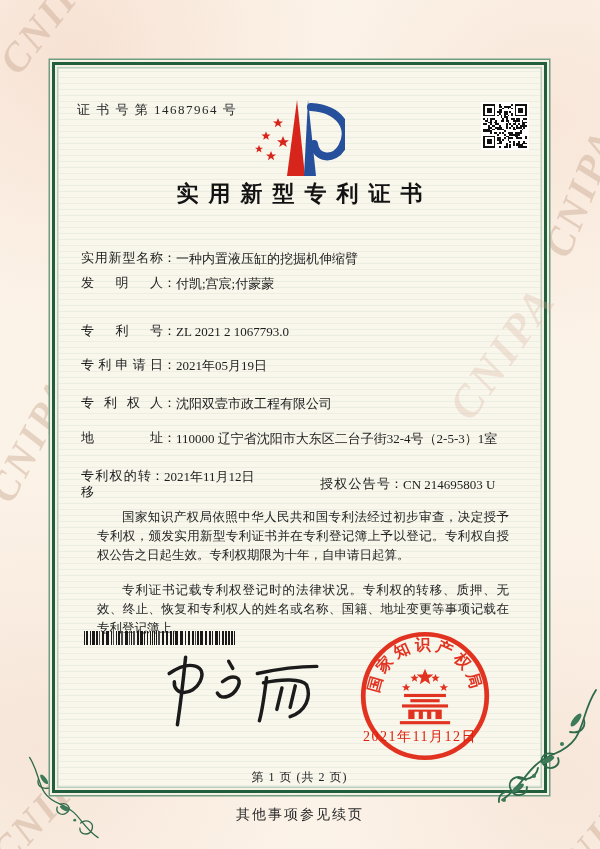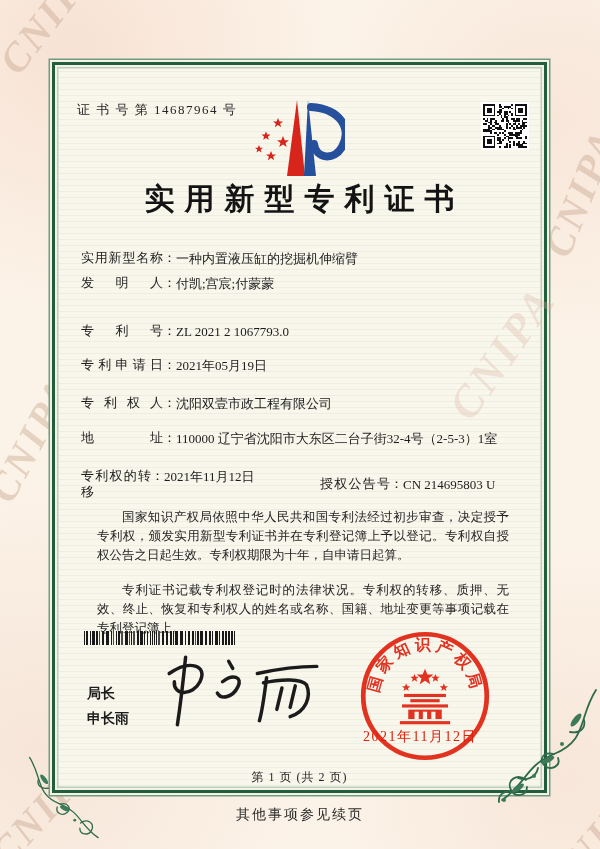--- a/index.html
+++ b/index.html
@@ -32,21 +32,21 @@
     position:absolute;left:372px;top:262px;transform:rotate(-55deg);
     font-style:italic;font-weight:700;font-size:44px;letter-spacing:4px;
     color:rgba(214,178,158,.30);z-index:1;white-space:nowrap;
   }
   .cert-no{position:absolute;left:22px;top:36px;font-size:13px;letter-spacing:1.5px;color:#262626;}
   .logo{position:absolute;left:198px;top:32px;width:92px;height:84px;}
   .qr{position:absolute;left:426px;top:37px;width:48px;height:48px;background:#fff;padding:2px;box-sizing:border-box;}
   .qr svg{width:100%;height:100%;display:block;}
   .title{
     position:absolute;left:0;top:114px;width:100%;text-align:center;
-    font-size:30px;font-weight:700;letter-spacing:10px;text-indent:10px;color:#131313;
+    font-size:22px;font-weight:700;letter-spacing:10px;text-indent:10px;color:#131313;
   }
   .fields{position:absolute;left:26px;top:0;width:446px;}
   .row{position:absolute;left:0;width:446px;display:flex;font-size:13px;color:#1c1c1c;line-height:16px;}
   .r0{top:185px}.r1{top:210px}.r2{top:258px}.r3{top:292px}.r4{top:330px}.r5{top:365px}.r6{top:403px}
   .flabel{display:inline-block;width:82px;text-align:justify;text-align-last:justify;flex:none;font-weight:400;}
   .fcolon{flex:none;}
   .fvalue{flex:1;min-width:0;line-height:17px;}
   .g2{position:absolute;left:239px;top:8px;display:flex;}
   .g2 .flabel{width:70px;}
   .paras{
@@ -411,24 +411,20 @@
           <rect x="131" y="0" width="3" height="13" fill="#191919"></rect>
           <rect x="135" y="0" width="1" height="13" fill="#191919"></rect>
           <rect x="138" y="0" width="2" height="13" fill="#191919"></rect>
           <rect x="141" y="0" width="2" height="13" fill="#191919"></rect>
           <rect x="144" y="0" width="2" height="13" fill="#191919"></rect>
           <rect x="147" y="0" width="2" height="13" fill="#191919"></rect>
           <rect x="150" y="0" width="1" height="13" fill="#191919"></rect>
         </svg>
     </div>
 
-    <div class="signer">
-      <div>局长</div>
-      <div>申长雨</div>
-    </div>
 
     <div class="sig">
       <svg viewBox="0 0 160 80" width="164" height="88">
         <g stroke="#1b1b1b" stroke-width="3.4" fill="none" stroke-linecap="round" stroke-linejoin="round">
           <path d="M24,6 C22,26 19,52 16,72"></path>
           <path d="M8,22 C28,8 46,14 38,30 C31,44 12,44 13,30"></path>
           <path d="M66,10 L70,17"></path>
           <path d="M60,30 C70,22 80,25 75,35 C70,45 59,48 55,41"></path>
           <path d="M94,22 C112,18 136,15 152,15"></path>
           <path d="M103,26 C101,42 99,58 96,68"></path>

